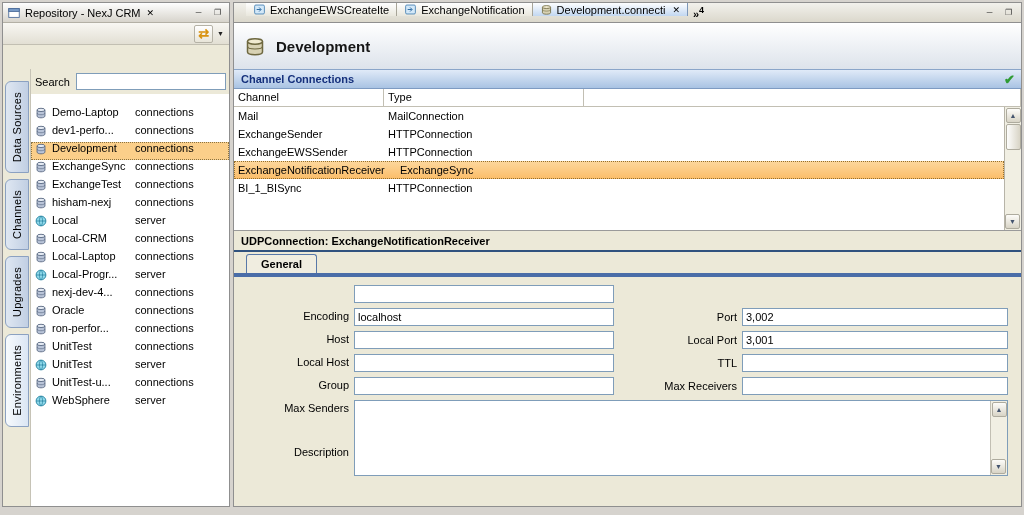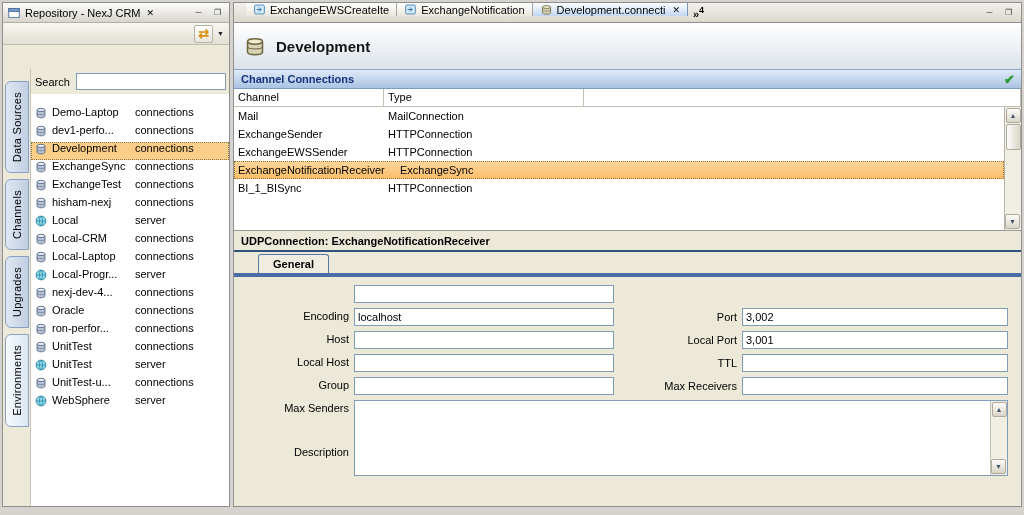--- a/index.html
+++ b/index.html
@@ -89,21 +89,21 @@
   .sbtn { display: block; width: 15px; height: 15px; margin: 1px auto; background: linear-gradient(#fdfcf9, #d8d4c6);
     border: 1px solid #aeab9e; border-radius: 2px; font-size: 7px; line-height: 13px; text-align: center; color: #44546e; }
   .sbtn.bottom { position: absolute; bottom: 0; left: 0; }
   .sthumb { position: absolute; top: 17px; left: 1px; width: 15px; height: 26px;
     background: linear-gradient(90deg, #fdfdfc, #d8d4c6); border: 1px solid #aeab9e; border-radius: 2px; }
 
   .detail-title { height: 22px; flex: 0 0 auto; display: flex; align-items: center; padding: 0 7px; font-weight: bold;
     background: #ece9d8; border-top: 1px solid #9a9a9a; border-bottom: 2px solid #30527e; }
 
   .tab-folder { height: 25px; flex: 0 0 auto; position: relative; background: #ece9d8; }
-  .gen-tab { position: absolute; left: 24px; top: 2px; height: 19px; padding: 0 14px; display: flex; align-items: center;
+  .gen-tab { position: absolute; left: 12px; top: 2px; height: 19px; padding: 0 14px; display: flex; align-items: center;
     font-weight: bold; background: #f0ede0; border: 1px solid #5878a8; border-bottom: none; border-radius: 3px 3px 0 0; z-index: 2; }
   .folder-band { position: absolute; left: 0; right: 0; bottom: 0; height: 4px; background: #4a6da8; }
 
   .form { flex: 1; min-height: 0; padding: 8px 0 0 0; }
   .frow { display: flex; align-items: center; height: 18px; margin-bottom: 5px; }
   .flabel { width: 120px; flex: 0 0 auto; text-align: right; padding-right: 5px; white-space: nowrap; margin-top: 44px; }
   .fi1 { width: 260px; flex: 0 0 auto; }
   .flabel2 { width: 128px; flex: 0 0 auto; text-align: right; padding-right: 5px; white-space: nowrap; }
   .fi2 { flex: 1; margin-right: 13px; }
   .txt { width: 100%; height: 18px; border: 1px solid #7f9db9; font: 11px "Liberation Sans", sans-serif;

